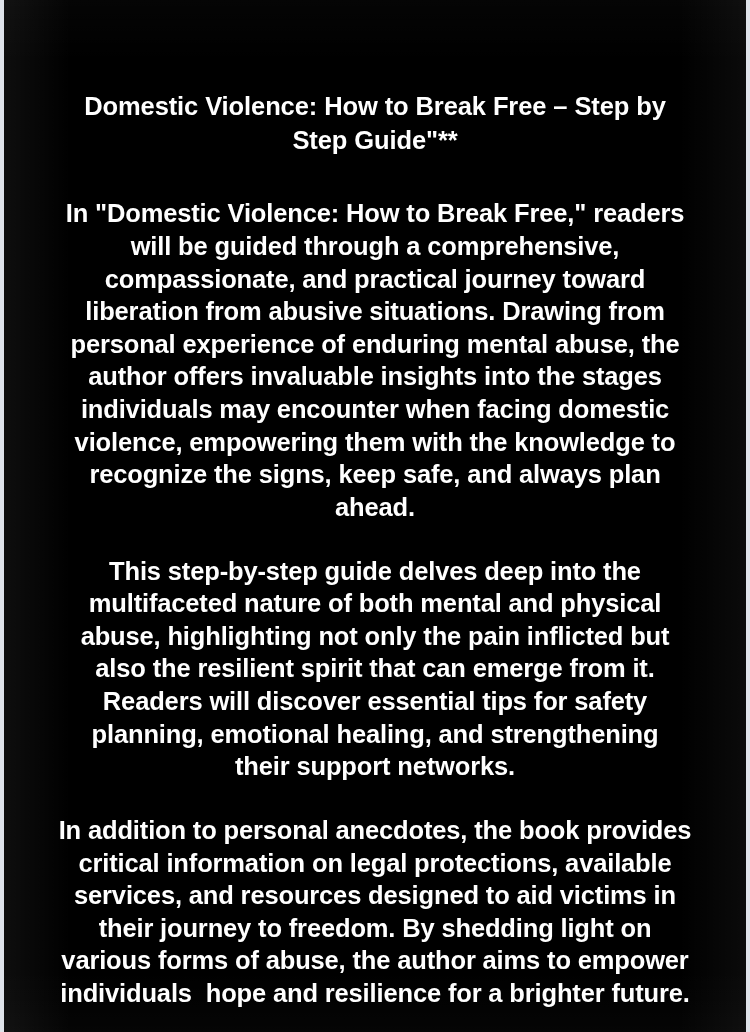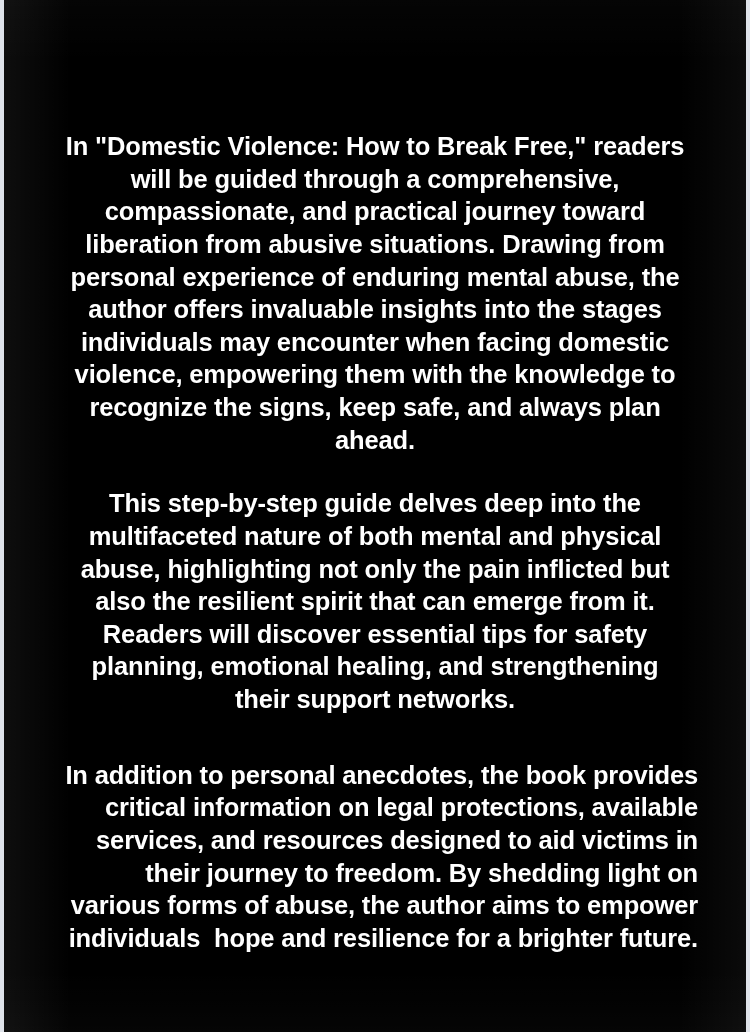--- a/index.html
+++ b/index.html
@@ -60,31 +60,32 @@
     white-space: pre-wrap;
     text-rendering: optimizeLegibility;
   }
 
   .gap-title   { height: 40px; }
   .gap-para    { height: 31px; }
   .gap-last    { height: 30px; }
 
   .p1 { margin: 0 20px; }
   .p2 { margin: 0 44px; }
-  .p3 { margin: 12px 22px; text-align: right; }
+  .p3 { margin: 0 22px; }
 </style>
 </head>
 <body>
 
 <div id="page">
 
   <div id="vignette"></div>
 
   <div id="content">
 
+    <h1 class="title">Domestic Violence: How to Break Free – Step by Step Guide"**</h1>
 
     <div class="gap-title"></div>
 
     <p class="para p1">In "Domestic Violence: How to Break Free," readers will be guided through a comprehensive, compassionate, and practical journey toward liberation from abusive situations. Drawing from personal experience of enduring mental abuse, the author offers invaluable insights into the stages individuals may encounter when facing domestic violence, empowering them with the knowledge to recognize the signs, keep safe, and always plan ahead.</p>
 
     <div class="gap-para"></div>
 
     <p class="para p2">This step-by-step guide delves deep into the multifaceted nature of both mental and physical abuse, highlighting not only the pain inflicted but also the resilient spirit that can emerge from it. Readers will discover essential tips for safety planning, emotional healing, and strengthening their support networks.</p>
 
     <div class="gap-para"></div>

